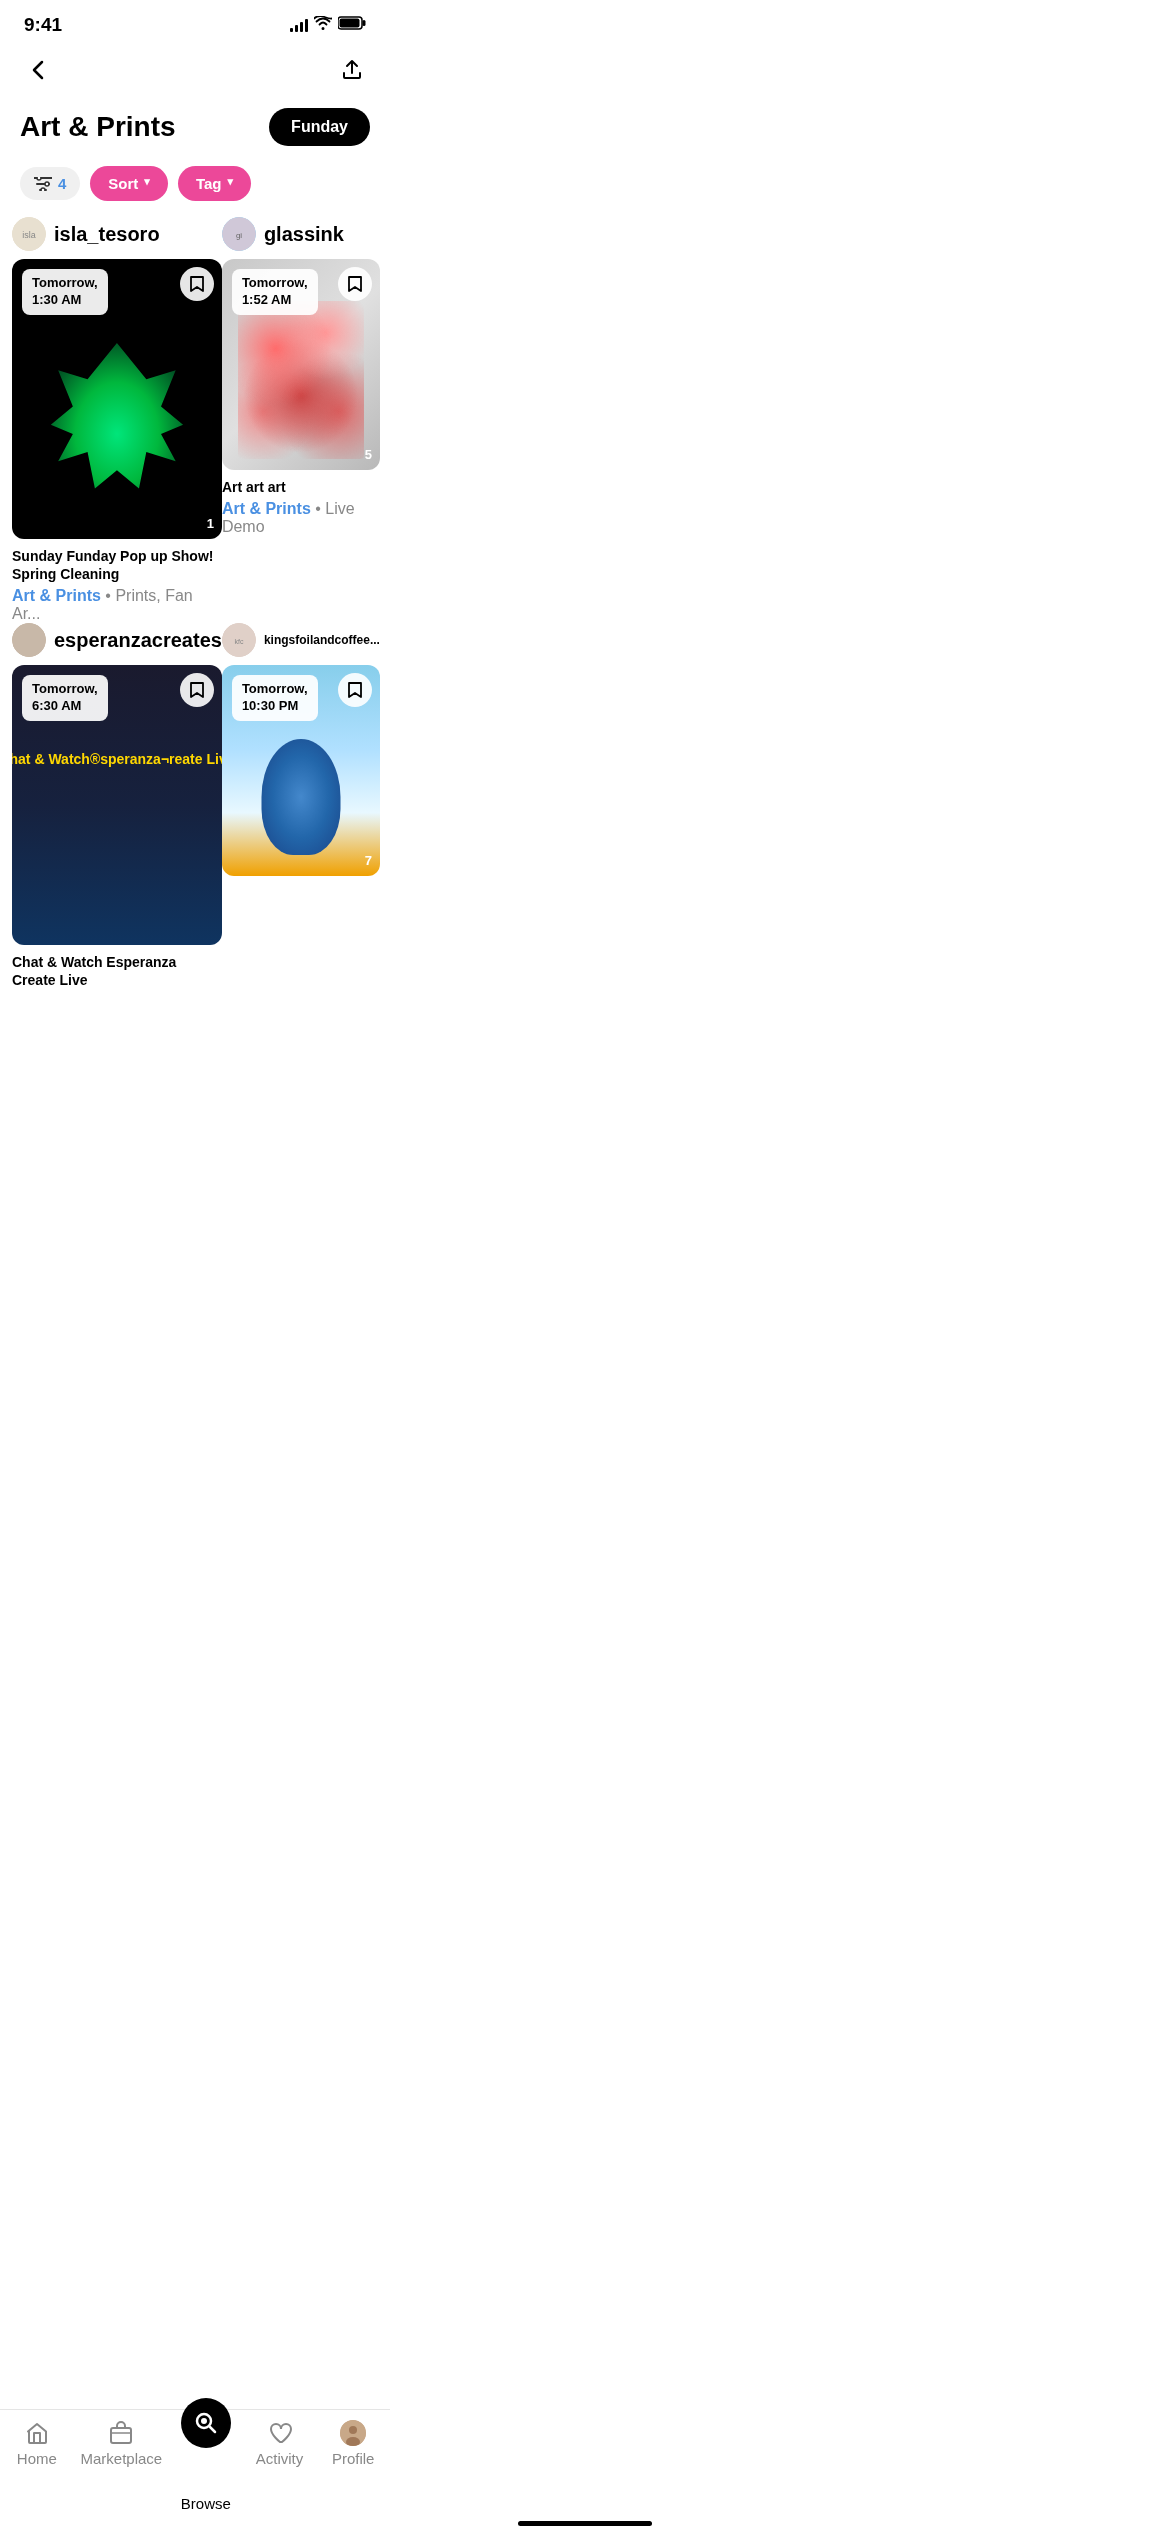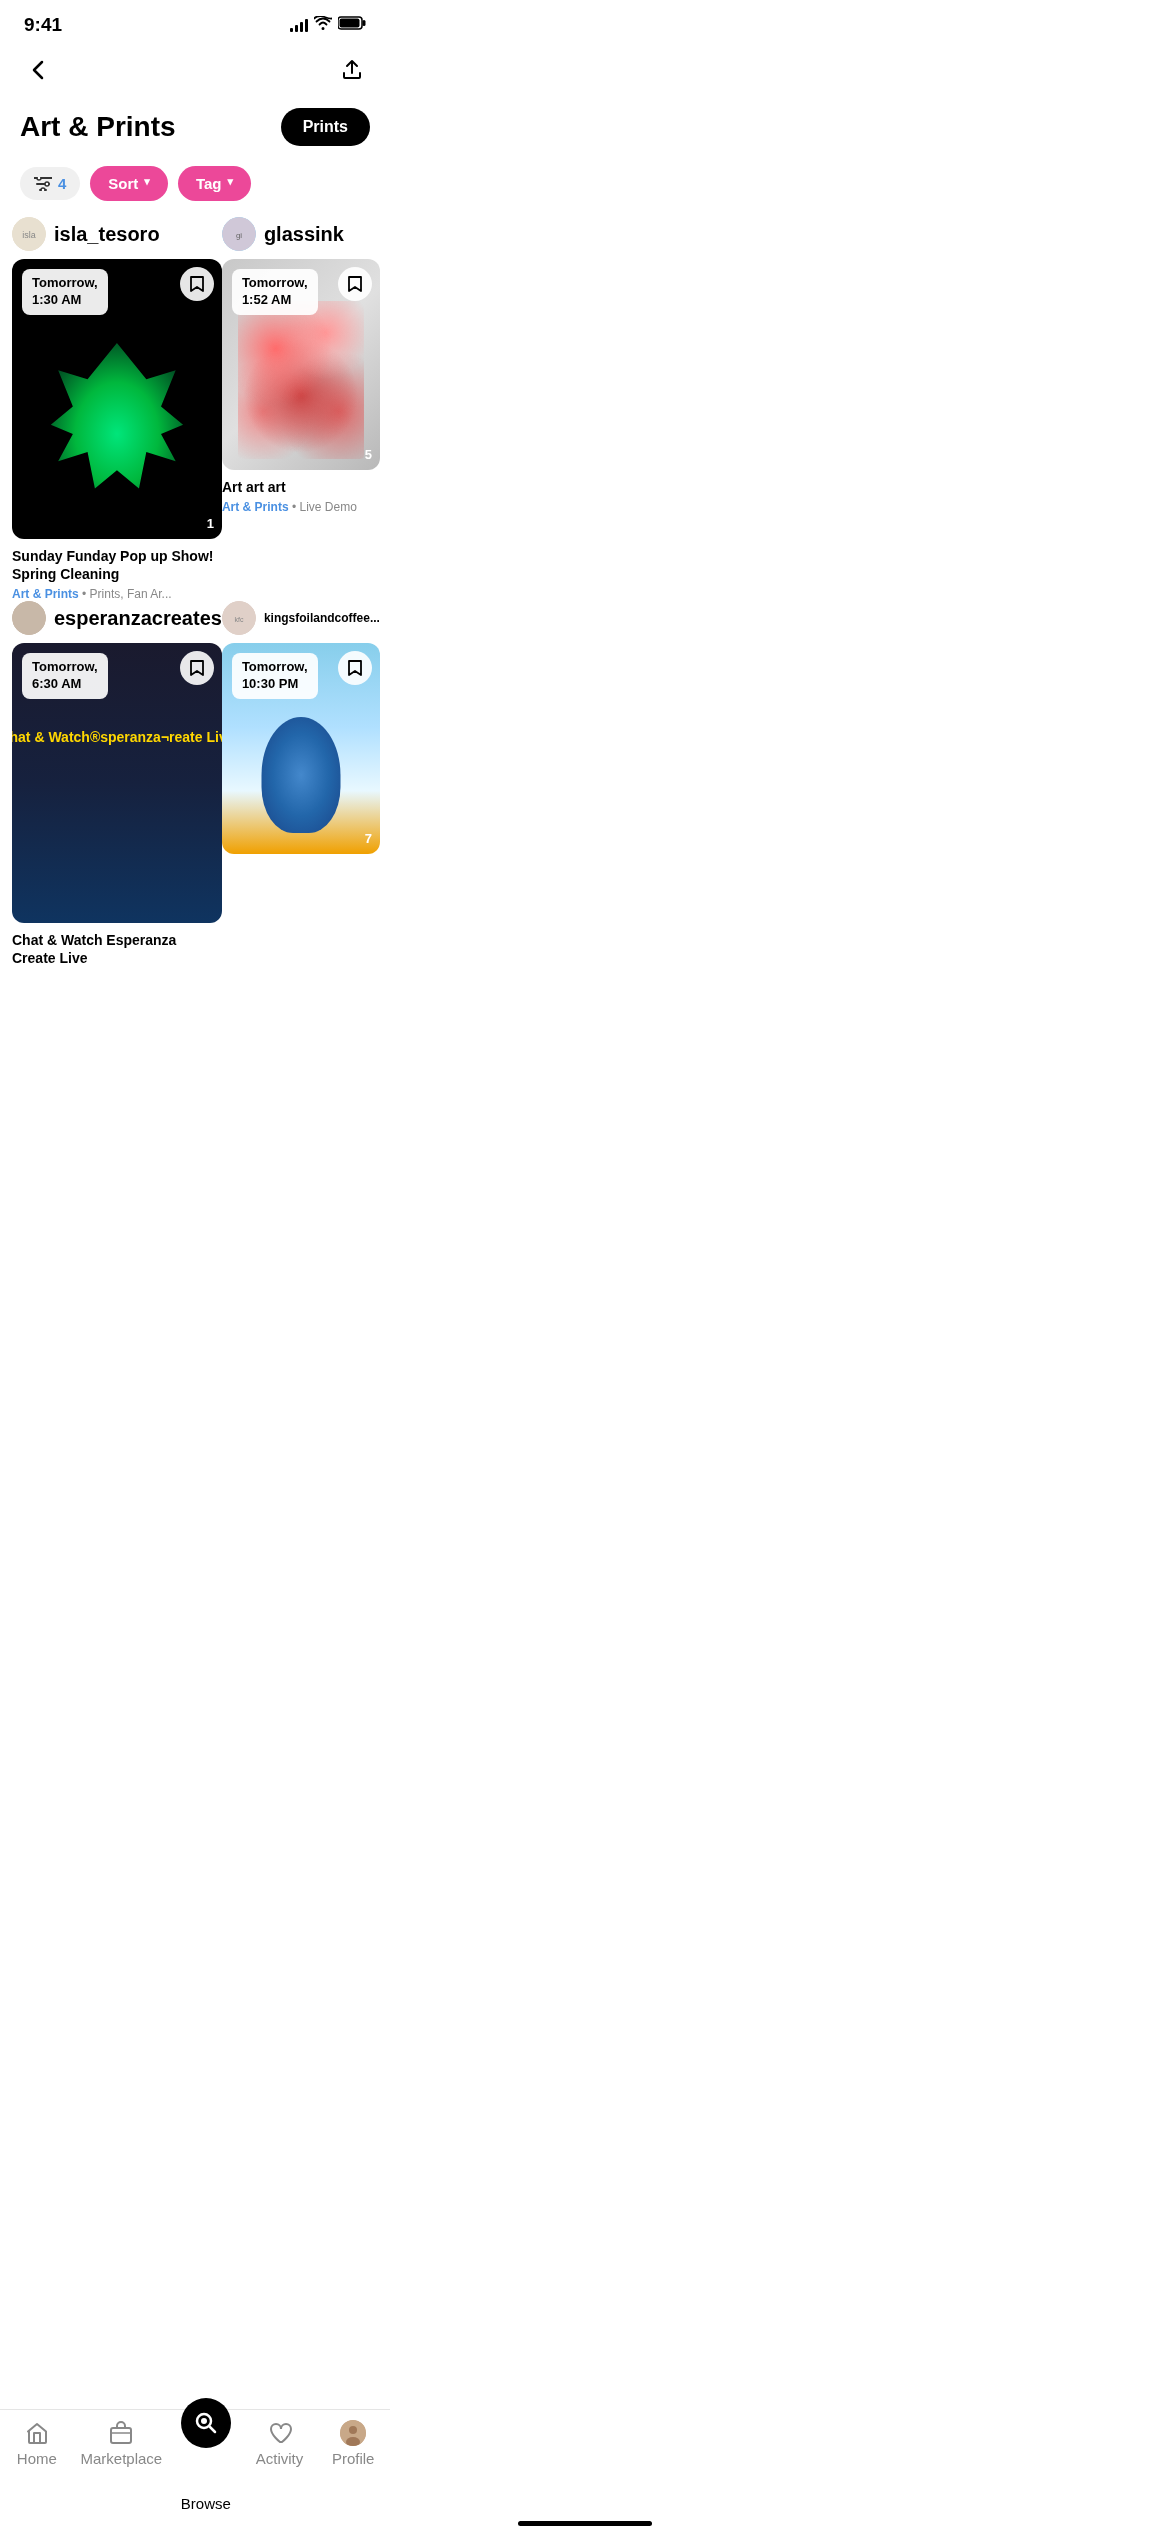--- a/index.html
+++ b/index.html
@@ -192,21 +192,21 @@
       color: #fff;
     }
     .event-title {
       font-size: 14px;
       font-weight: 700;
       color: #000;
       margin-bottom: 4px;
       line-height: 1.3;
     }
     .event-meta {
-      font-size: 12px;
+      font-size: 16px;
       color: #888;
     }
     .event-meta .category-link {
       color: #4a90e2;
       font-weight: 600;
     }
 
     
     .bottom-nav {
       position: fixed;
@@ -385,21 +385,21 @@
   <div class="share-btn">
     <svg width="22" height="22" viewBox="0 0 22 22" fill="none">
       <path d="M11 2v12M6 7l5-5 5 5" stroke="#000" stroke-width="2" stroke-linecap="round" stroke-linejoin="round"></path>
       <path d="M3 14v4a1 1 0 001 1h14a1 1 0 001-1v-4" stroke="#000" stroke-width="2" stroke-linecap="round"></path>
     </svg>
   </div>
 </div>
 
 <div class="title-row">
   <span class="page-title">Art &amp; Prints</span>
-  <button class="follow-btn">Prints</button>
+  <button class="follow-btn">Funday</button>
 </div>
 
 <div class="filter-row">
   <div class="filter-badge">
     <svg width="18" height="14" viewBox="0 0 18 14" fill="none">
       <path d="M0 1h18M3 7h12M6 13h6" stroke="#333" stroke-width="2" stroke-linecap="round"></path>
       <circle cx="5" cy="1" r="2" fill="#fff" stroke="#333" stroke-width="1.5"></circle>
       <circle cx="13" cy="7" r="2" fill="#fff" stroke="#333" stroke-width="1.5"></circle>
       <circle cx="9" cy="13" r="2" fill="#fff" stroke="#333" stroke-width="1.5"></circle>
     </svg>

